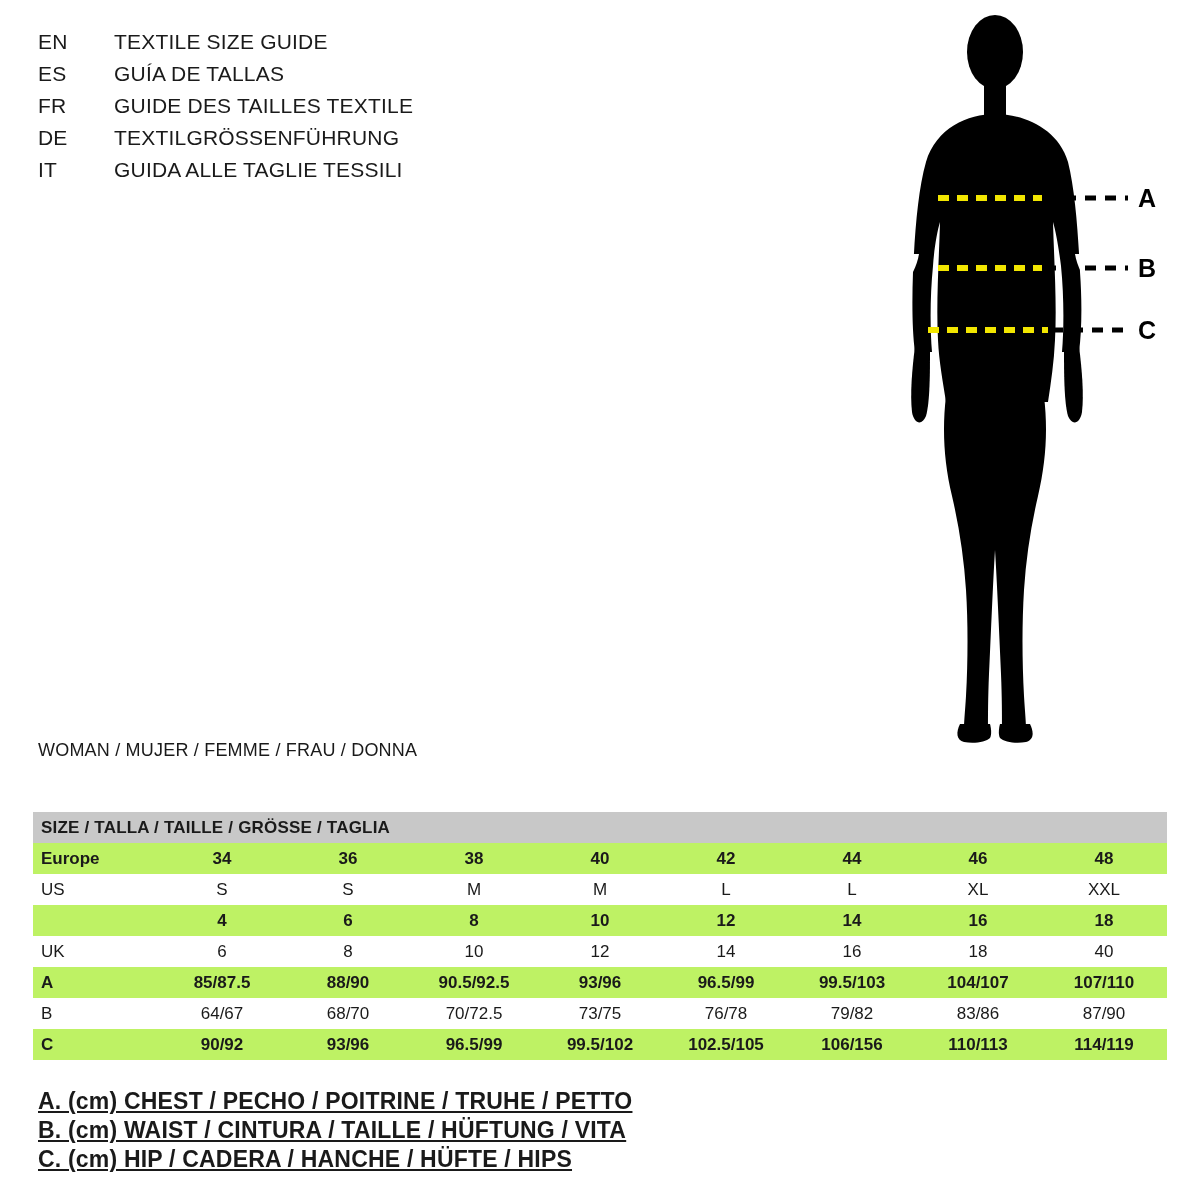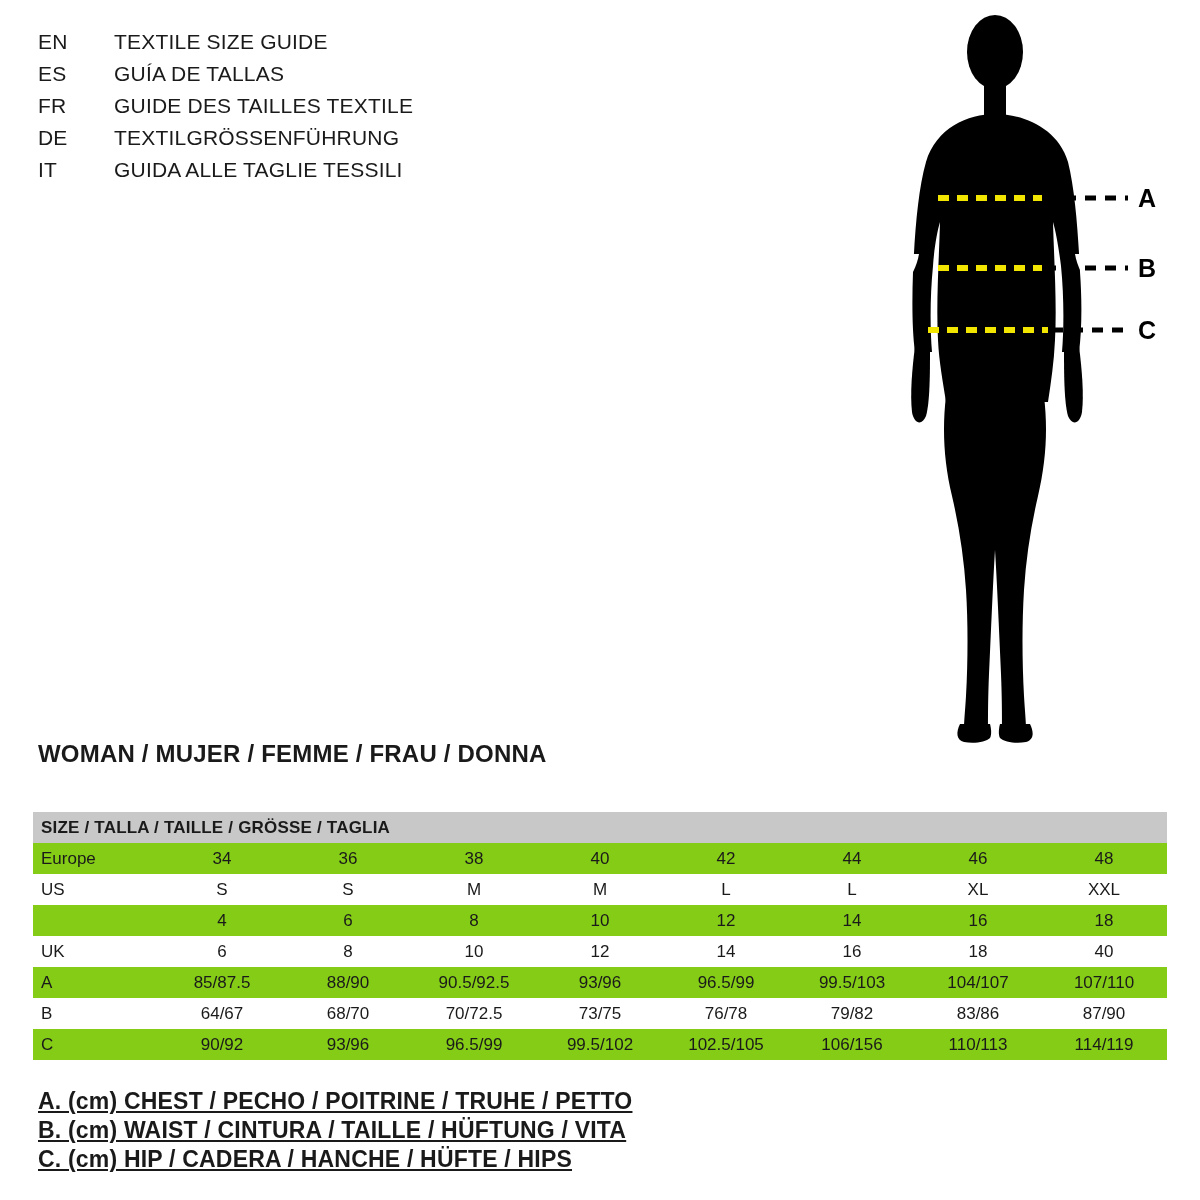--- a/index.html
+++ b/index.html
@@ -50,22 +50,22 @@
   }
   #figure-wrap svg {
     display: block;
   }
 
   
   #section-label {
     position: absolute;
     left: 38px;
     top: 740px;
-    font-size: 24px;
-    font-weight: bold;
+    font-size: 18px;
+    font-weight: normal;
     letter-spacing: 0.2px;
   }
 
   
   #size-table {
     position: absolute;
     left: 33px;
     top: 786px;
     width: 1134px;
     border-collapse: collapse;
@@ -78,21 +78,22 @@
     padding: 0 8px;
     vertical-align: middle;
   }
   #size-table tr.head td {
     background: #c8c8c8;
     font-weight: bold;
     font-size: 17px;
     letter-spacing: 0.2px;
   }
   #size-table tr.odd td {
-    background: #84cc16;
+    background: #bef264;
+    font-weight: bold;
   }
   #size-table tr.even td {
     background: #ffffff;
   }
   td.rowlabel {
     text-align: left;
     width: 190px;
   }
   td.cell {
     text-align: center;

